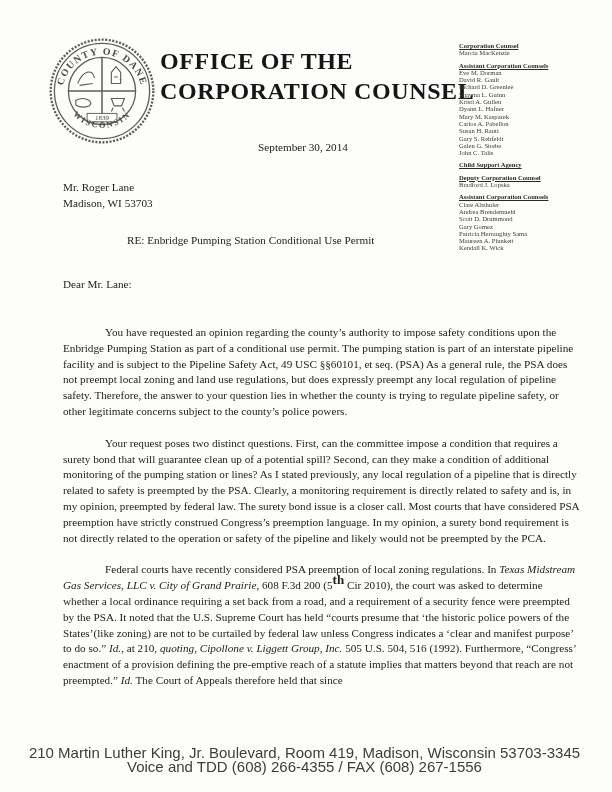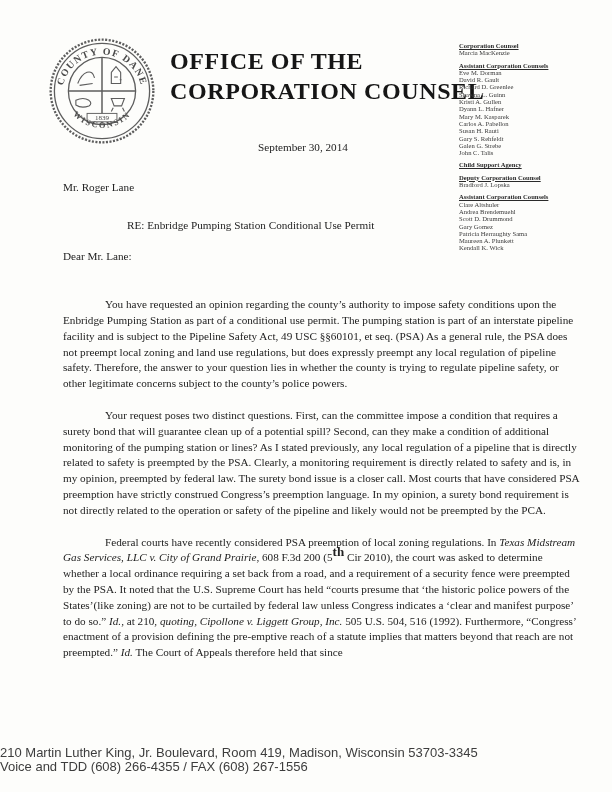--- a/index.html
+++ b/index.html
@@ -17,21 +17,21 @@
   
   .seal {
     position: absolute;
     left: 45px;
     top: 35px;
     width: 114px;
     height: 112px;
   }
   .office-title {
     position: absolute;
-    left: 170px;
+    left: 160px;
     top: 46px;
     font-weight: bold;
     font-size: 24px;
     line-height: 30px;
     letter-spacing: 0.6px;
     color: #161616;
   }
 
   
   .staff-col {
@@ -58,34 +58,35 @@
     left: 63px;
     top: 140px;
     width: 517px;
     font-size: 11.2px;
     line-height: 15.8px;
     color: #222;
   }
   .date-line { text-align: center; width: 480px; }
   .recipient { margin-top: 24px; }
   .re-line { margin-top: 22px; margin-left: 64px; }
-  .salutation { margin-top: 16px; }
+  .salutation { margin-top: 28px; }
   .content p.body-para { margin: 16px 0 0 0; text-indent: 42px; }
   .content p.body-para.first { margin-top: 32px; }
   .case-name { font-style: italic; }
   sup { font-size: 13px; line-height: 0; font-weight: bold; }
 
   
   .footer {
     position: absolute;
     left: 0;
     bottom: 18px;
     width: 609px;
+    text-align: center;
     font-family: "Liberation Sans", sans-serif;
-    font-size: 13px;
+    font-size: 15px;
     line-height: 14px;
     color: #3d3d3d;
   }
 </style>
 </head>
 <body>
 
 <div class="page">
 
   <div class="seal">
@@ -148,20 +149,21 @@
       <div class="staff-entry name">Patricia Herraughty Sama</div>
       <div class="staff-entry name">Maureen A. Plunkett</div>
       <div class="staff-entry name">Kendall K. Wick</div>
     </div>
 
   <div class="content">
     <div class="date-line">September 30, 2014</div>
 
     <div class="recipient">
       <div>Mr. Roger Lane</div>
+      <div>Madison, WI 53703</div>
     </div>
 
     <div class="re-line">RE: Enbridge Pumping Station Conditional Use Permit</div>
 
     <div class="salutation">Dear Mr. Lane:</div>
 
     <p class="body-para first">You have requested an opinion regarding the county’s authority to impose safety conditions upon the Enbridge Pumping Station as part of a conditional use permit.  The pumping station is part of an interstate pipeline facility and is subject to the Pipeline Safety Act, 49 USC §§60101, et seq. (PSA)  As a general rule, the PSA does not preempt local zoning and land use regulations, but does expressly preempt any local regulation of pipeline safety.  Therefore, the answer to your question lies in whether the county is trying to regulate pipeline safety, or other legitimate concerns subject to the county’s police powers.</p>
 
     <p class="body-para">Your request poses two distinct questions.  First, can the committee impose a condition that requires a surety bond that will guarantee clean up of a potential spill?  Second, can they make a condition of additional monitoring of the pumping station or lines?  As I stated previously, any local regulation of a pipeline that is directly related to safety is preempted by the PSA.  Clearly, a monitoring requirement is directly related to safety and is, in my opinion, preempted by federal law.  The surety bond issue is a closer call.  Most courts that have considered PSA preemption have strictly construed Congress’s preemption language.  In my opinion, a surety bond requirement is not directly related to the operation or safety of the pipeline and likely would not be preempted by the PCA.</p>
 

